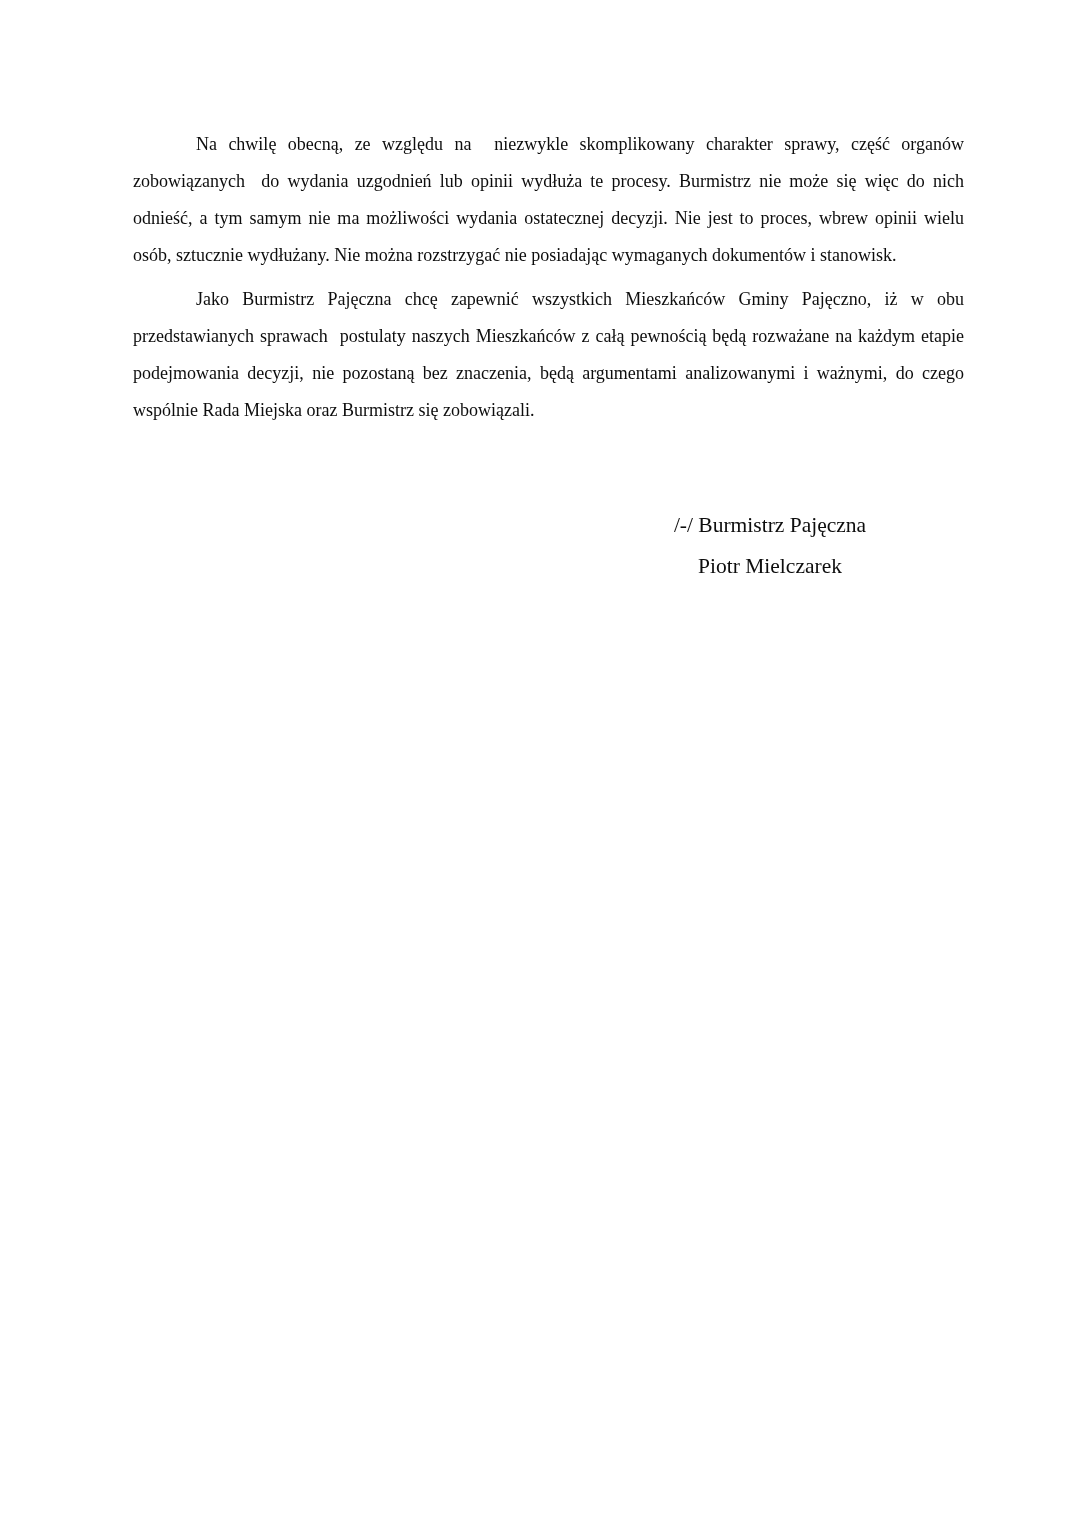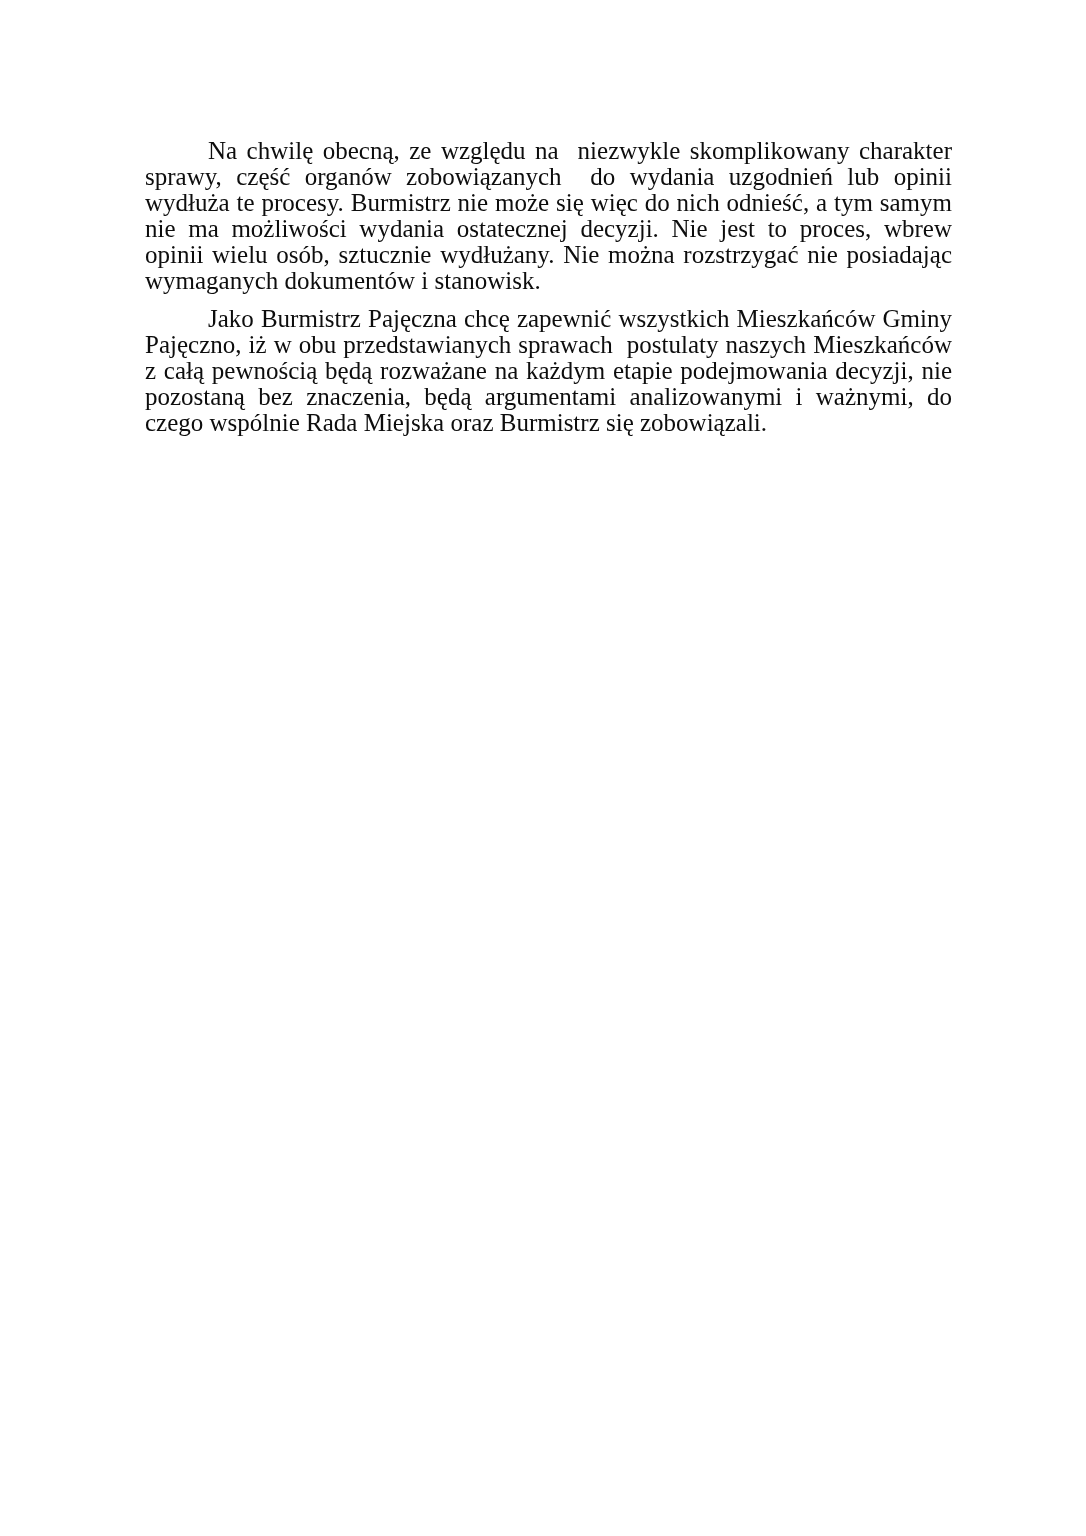--- a/index.html
+++ b/index.html
@@ -16,23 +16,23 @@
     color: #0d0d0d;
     overflow: hidden;
   }
   .content {
     position: absolute;
     left: 133px;
     top: 126px;
     width: 831px;
   }
   .par {
-    margin: 12px;
-    font-size: 25px;
-    line-height: 26px;
+    margin: 0;
+    font-size: 18px;
+    line-height: 37px;
     text-align: justify;
     text-indent: 63px;
     white-space: pre-wrap;
   }
   .par + .par {
     margin-top: 7px;
     font-family: Liberation Serif, serif;
   }
   .signature {
     margin-top: 82px;
@@ -46,14 +46,18 @@
     margin-top: 12px;
   }
 </style>
 </head>
 <body>
 
 <div class="page">
   <div class="content">
     <p class="par">Na chwilę obecną, ze względu na  niezwykle skomplikowany charakter sprawy, część organów zobowiązanych  do wydania uzgodnień lub opinii wydłuża te procesy. Burmistrz nie może się więc do nich odnieść, a tym samym nie ma możliwości wydania ostatecznej decyzji. Nie jest to proces, wbrew opinii wielu osób, sztucznie wydłużany. Nie można rozstrzygać nie posiadając wymaganych dokumentów i stanowisk.</p>
     <p class="par">Jako Burmistrz Pajęczna chcę zapewnić wszystkich Mieszkańców Gminy Pajęczno, iż w obu przedstawianych sprawach  postulaty naszych Mieszkańców z całą pewnością będą rozważane na każdym etapie podejmowania decyzji, nie pozostaną bez znaczenia, będą argumentami analizowanymi i ważnymi, do czego wspólnie Rada Miejska oraz Burmistrz się zobowiązali.</p>
+    <div class="signature">
+      <div class="sig-line">/-/ Burmistrz Pajęczna</div>
+      <div class="sig-line sig-name">Piotr Mielczarek</div>
+    </div>
   </div>
 </div>
 
 </body></html>

